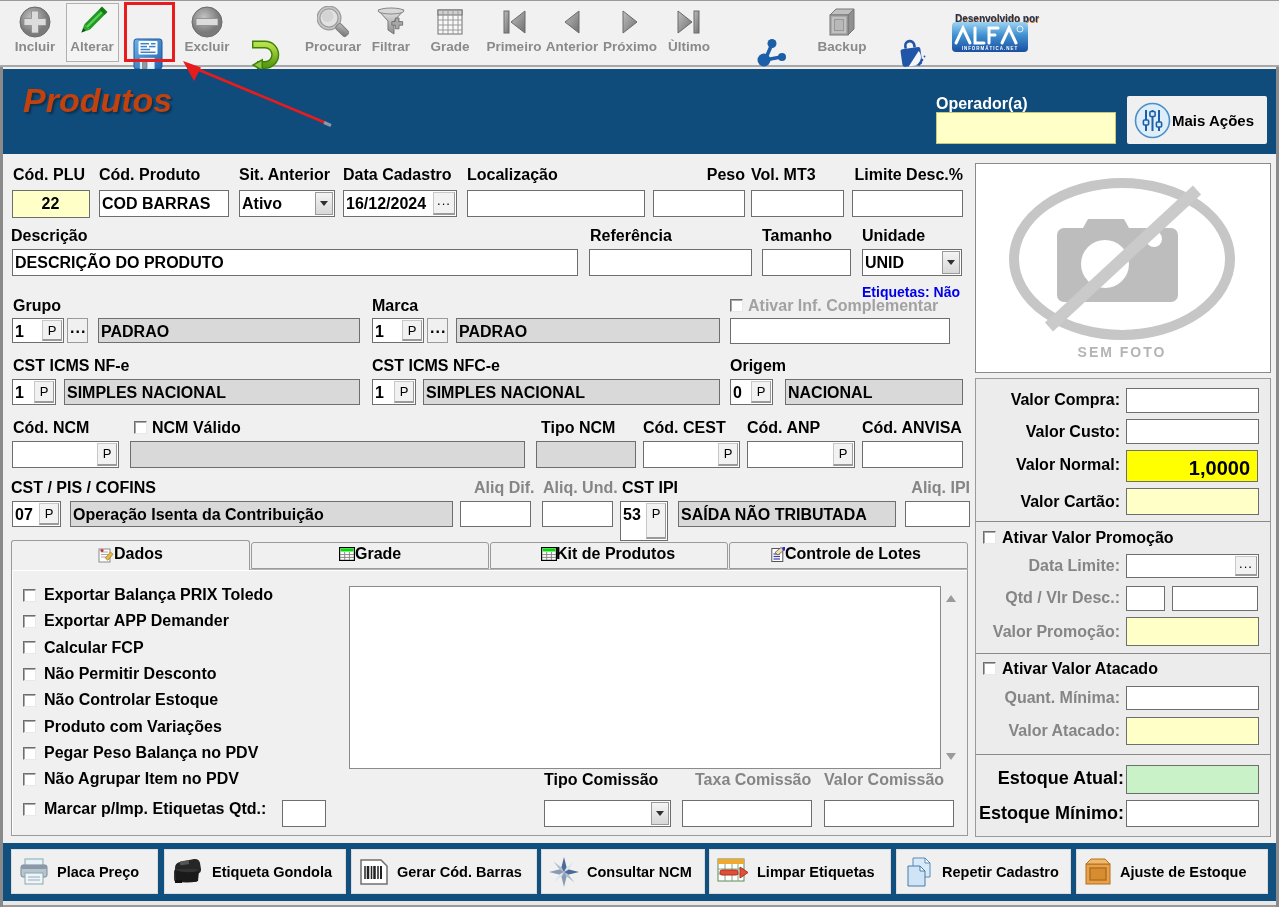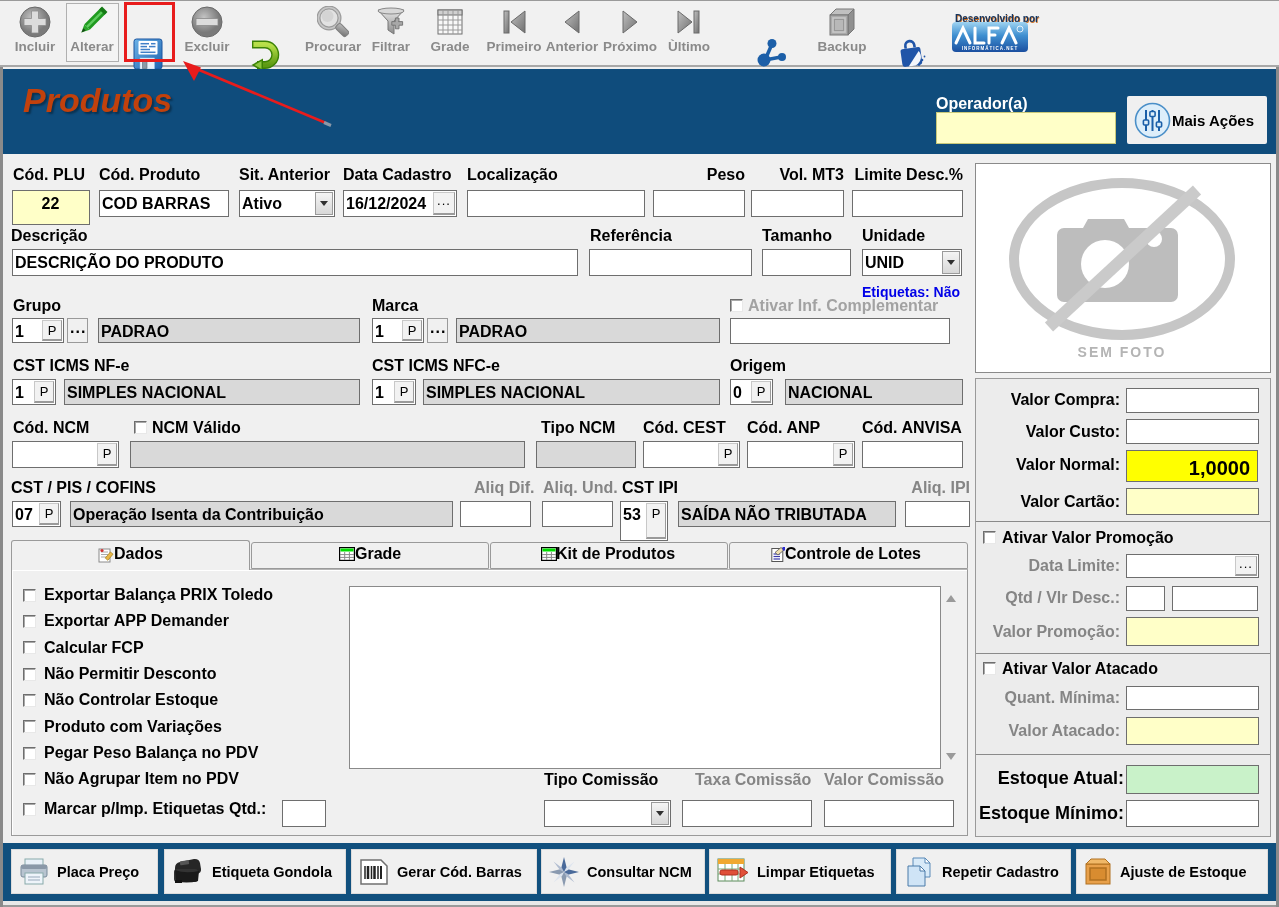--- a/index.html
+++ b/index.html
@@ -248,24 +248,24 @@
 </svg>
 
 <div id="form">
 
 <div class="lbl" style="left:13px;top:168px;">Cód. PLU</div>
 <div class="lbl" style="left:99px;top:168px;">Cód. Produto</div>
 <div class="lbl" style="left:239px;top:168px;">Sit. Anterior</div>
 <div class="lbl" style="left:343px;top:168px;">Data Cadastro</div>
 <div class="lbl" style="left:467px;top:168px;">Localização</div>
 <div class="lbl" style="left:653px;top:168px;width:92px;text-align:right;">Peso</div>
-<div class="lbl" style="left:751px;top:168px;width:93px;text-align:right;">Vol. MT3</div>
+<div class="lbl" style="left:751px;top:168px;width:93px;">Vol. MT3</div>
 <div class="lbl" style="left:852px;top:168px;width:111px;text-align:right;">Limite Desc.%</div>
 
-<div class="in yel" style="left:12px;top:190px;width:78px;height:35px;text-align:center;">22</div>
+<div class="in yel" style="left:12px;top:190px;width:78px;height:28px;text-align:center;">22</div>
 <div class="in" style="left:99px;top:190px;width:130px;height:27px;">COD BARRAS</div>
 <div class="in" style="left:239px;top:190px;width:96px;height:27px;">Ativo<span class="combo-btn"></span></div>
 <div class="in" style="left:343px;top:190px;width:114px;height:27px;">16/12/2024<span class="pbtn" style="width:22px;line-height:16px;letter-spacing:1px;">...</span></div>
 <div class="in" style="left:467px;top:190px;width:178px;height:27px;"></div>
 <div class="in" style="left:653px;top:190px;width:92px;height:27px;"></div>
 <div class="in" style="left:751px;top:190px;width:93px;height:27px;"></div>
 <div class="in" style="left:852px;top:190px;width:111px;height:27px;"></div>
 
 <div class="lbl" style="left:11px;top:229px;">Descrição</div>
 <div class="lbl" style="left:590px;top:229px;">Referência</div>

